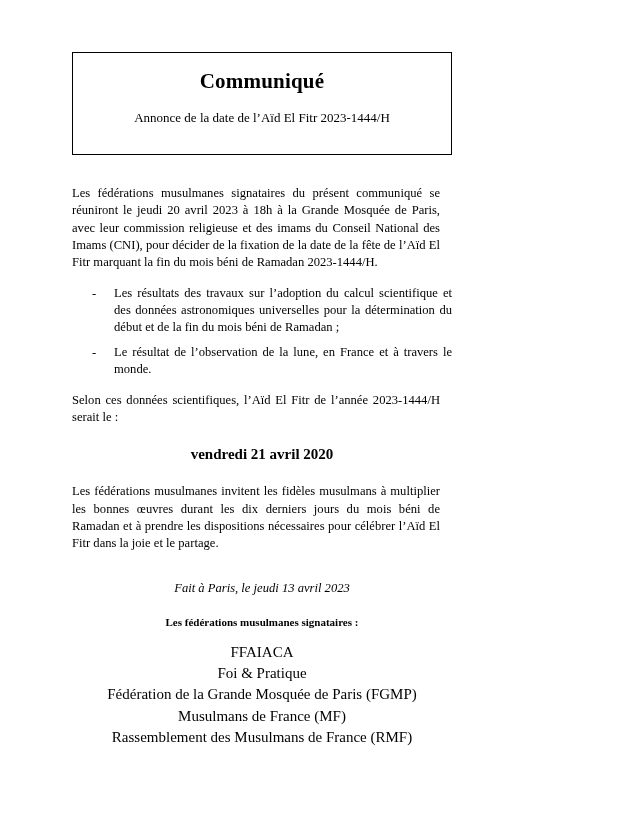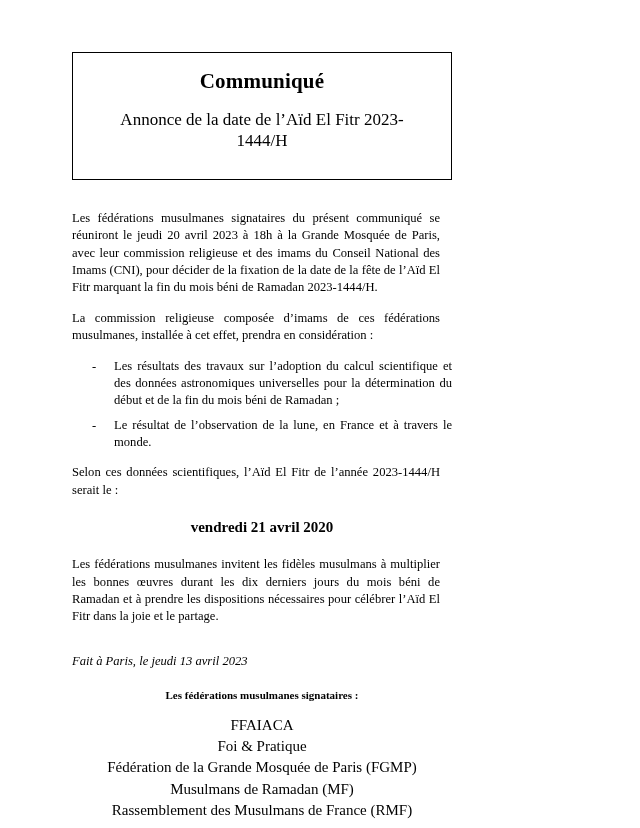--- a/index.html
+++ b/index.html
@@ -27,21 +27,21 @@
     margin-bottom: 30px;
   }
   .doc-title {
     font-size: 21px;
     font-weight: bold;
     letter-spacing: 0.2px;
     margin: 0 0 16px 0;
     line-height: 1.2;
   }
   .doc-subtitle {
-    font-size: 17px;
+    font-size: 13px;
     margin: 12px;
     line-height: 1.2;
     text-align: center;
   }
   p.body-text {
     font-size: 12.6px;
     line-height: 1.38;
     text-align: justify;
     margin: 0 12px 13px 0;
   }
@@ -63,20 +63,21 @@
     left: 20px;
     top: 0;
   }
   .date-highlight {
     text-align: center;
     font-size: 15px;
     font-weight: bold;
     margin: 20px 0 20px 0;
   }
   .place-date {
+    text-align: center;
     font-size: 12.6px;
     font-style: italic;
     margin: 28px 0 20px 0;
   }
   .signatories-title {
     text-align: center;
     font-size: 11px;
     font-weight: bold;
     margin: 0 0 14px 0;
   }
@@ -94,21 +95,20 @@
 
 <div class="page">
 
   <div class="title-box">
     <div class="doc-title">Communiqué</div>
     <div class="doc-subtitle">Annonce de la date de l’Aïd El Fitr 2023-1444/H</div>
   </div>
 
   <p class="body-text">Les fédérations musulmanes signataires du présent communiqué se réuniront le jeudi 20 avril 2023 à 18h à la Grande Mosquée de Paris, avec leur commission religieuse et des imams du Conseil National des Imams (CNI),  pour décider de la fixation de la date de la fête de l’Aïd El Fitr marquant la fin du mois béni de Ramadan 2023-1444/H.</p>
 
-  <p class="body-text">La commission religieuse composée d’imams de ces fédérations musulmanes, installée à cet effet, prendra en considération :</p>
 
   <ul class="bullets">
     <li><span class="dash">-</span><span>Les résultats des travaux sur l’adoption du calcul scientifique et des données astronomiques universelles pour la détermination du début et de la fin du mois béni de Ramadan ;</span></li>
     <li><span class="dash">-</span><span>Le résultat de l’observation de la lune, en France et à travers le monde.</span></li>
   </ul>
 
   <p class="body-text">Selon ces données scientifiques, l’Aïd El Fitr de l’année 2023-1444/H serait le :</p>
 
   <div class="date-highlight">vendredi 21 avril 2020</div>
 
@@ -116,17 +116,17 @@
   <p class="body-text">Les fédérations musulmanes invitent les fidèles musulmans à multiplier les bonnes œuvres durant les dix derniers jours du mois béni de Ramadan et à prendre les dispositions nécessaires pour célébrer l’Aïd El Fitr dans la joie et le partage.</p>
 
   <div class="place-date">Fait à Paris, le jeudi 13 avril 2023</div>
 
   <div class="signatories-title">Les fédérations musulmanes signataires :</div>
 
   <ul class="signatories-list">
     <li>FFAIACA</li>
     <li>Foi &amp; Pratique</li>
     <li>Fédération de la Grande Mosquée de Paris (FGMP)</li>
-    <li>Musulmans de Ramadan (MF)</li>
+    <li>Musulmans de France (MF)</li>
     <li>Rassemblement des Musulmans de France (RMF)</li>
   </ul>
 
 </div>
 
 </body></html>

